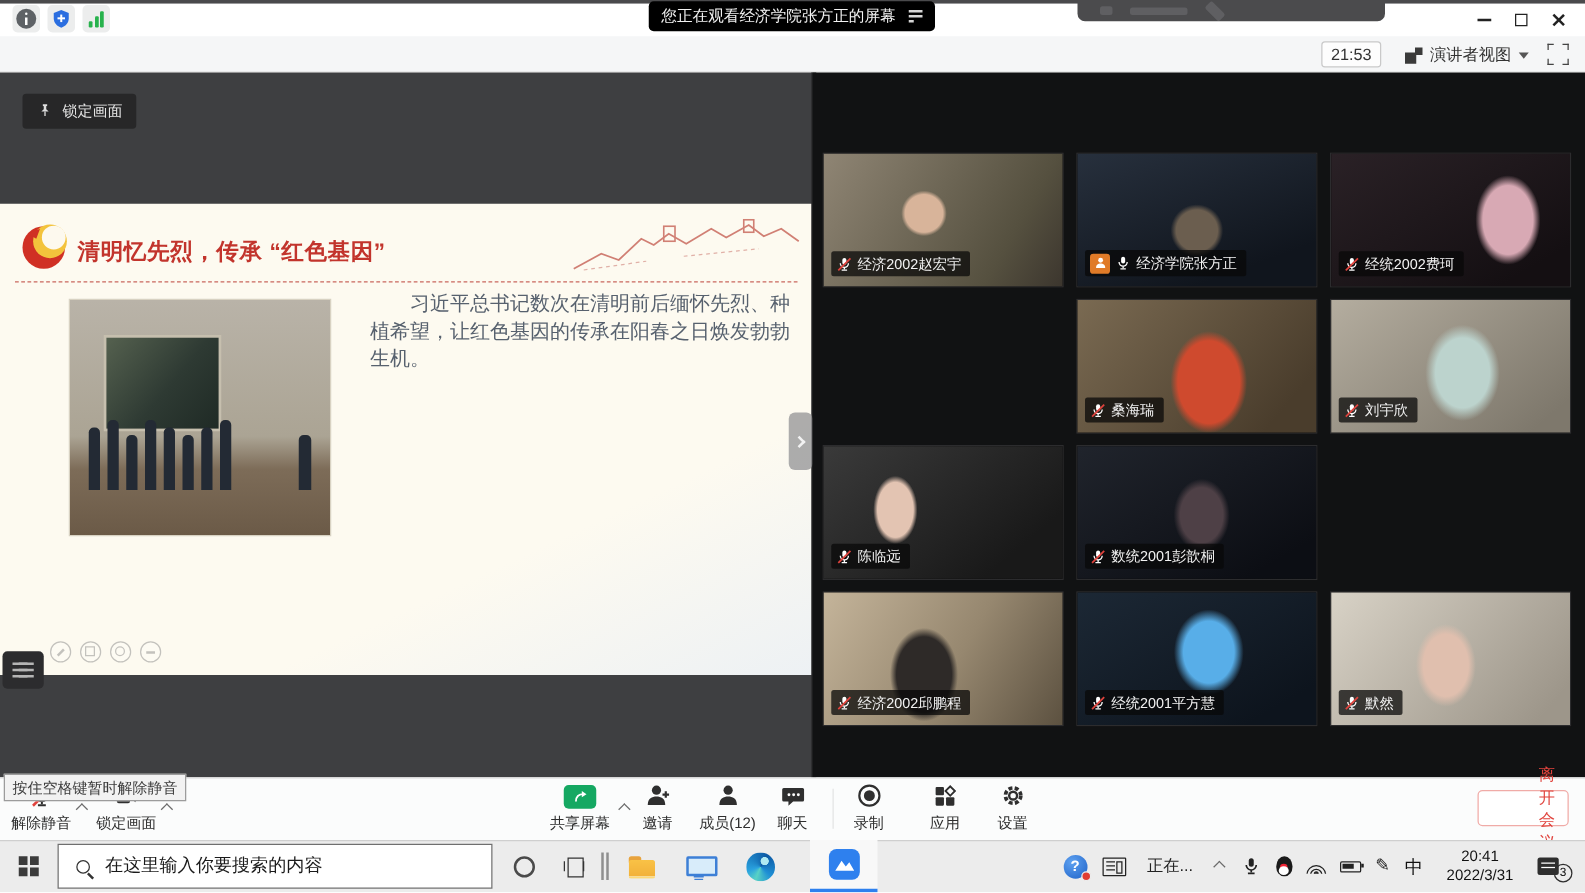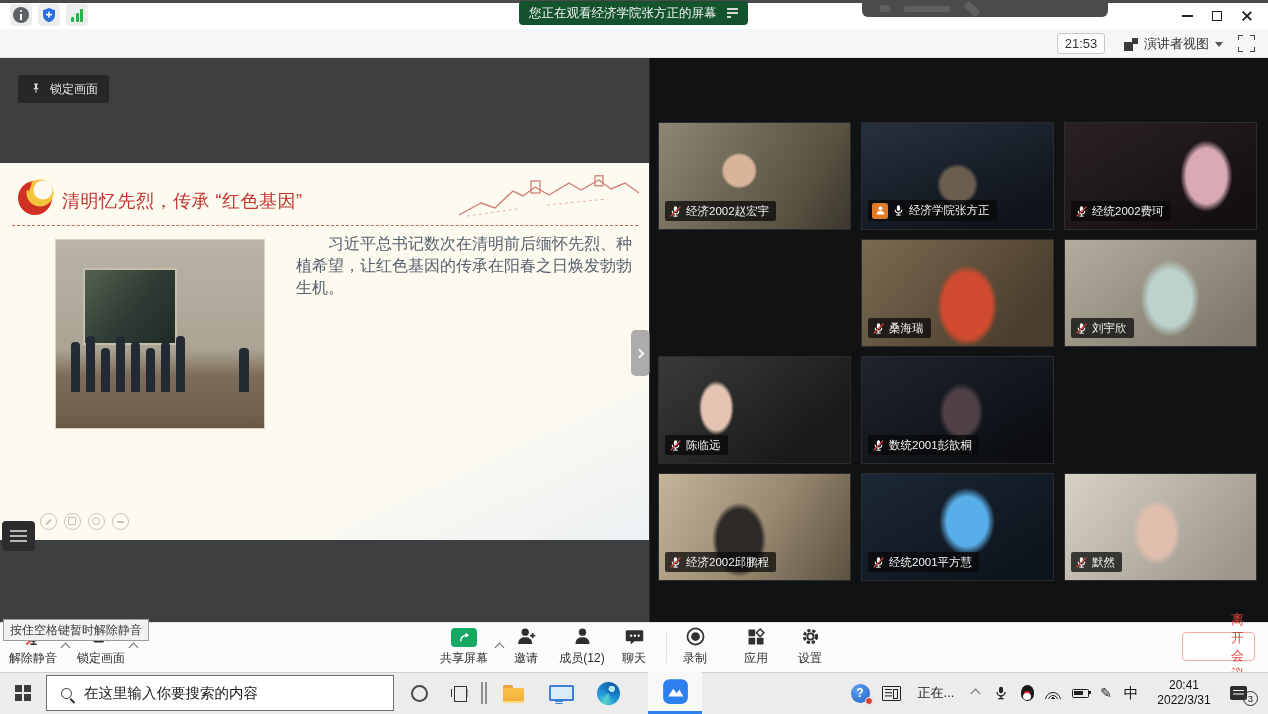--- a/index.html
+++ b/index.html
@@ -4,21 +4,21 @@
 <style>
   * { margin:0; padding:0; box-sizing:border-box; }
   html,body { width:1268px; height:714px; overflow:hidden; }
   body { font-family:"Liberation Sans","DejaVu Sans",sans-serif; }
   .app { position:relative; width:1268px; height:714px; background:#fff; overflow:hidden; }
   .abs { position:absolute; }
 
   
   .topline { left:0; top:0; width:1268px; height:3px; background:#4a4a4c; }
   .titlebar { left:0; top:3px; width:1268px; height:26px; background:#ffffff; }
-  .banner { left:519px; top:1px; height:24px; background:#14532d; border-radius:4px;
+  .banner { left:519px; top:1px; height:24px; background:#000000; border-radius:4px;
             display:flex; align-items:center; gap:10px; padding:0 10px; color:#f2f2f2; font-size:12.5px; }
   .banner-menu { display:flex; flex-direction:column; gap:2.5px; cursor:pointer; }
   .banner-menu i { width:11px; height:1.6px; background:#d6d6d6; display:block; }
   .banner-menu b { width:4px; height:1.6px; background:#d6d6d6; display:block; }
   .float-partial { left:862px; top:0; width:246px; height:17px; background:#4b4b4d; border-radius:0 0 6px 6px;
                    display:flex; align-items:center; gap:14px; padding:0 18px; }
   .float-partial span { display:block; background:#5f5f62; border-radius:2px; }
   .fp1 { width:10px; height:7px; } .fp2 { width:46px; height:6px; } .fp3 { width:16px; height:8px; transform:rotate(45deg); background:#6a6a6e; }
   .winctl { right:6px; top:3px; height:26px; display:flex; position:absolute; }
   .winctl > span { width:30px; height:26px; display:flex; align-items:center; justify-content:center; cursor:pointer; position:relative; }
@@ -56,21 +56,21 @@
   
   .share-panel { left:0; top:58px; width:650px; height:564px; background:#3e3f41; }
   .video-panel { left:650px; top:58px; width:618px; height:564px; background:#111213; }
   .panel-div { left:649px; top:58px; width:4px; height:564px; background:#2b2b2d; }
 
   .lockbtn { left:18px; top:75px; height:28px; background:rgba(20,20,20,.55); border-radius:3px;
              display:flex; align-items:center; gap:7px; padding:0 11px; color:#e6e6e6; font-size:12px; cursor:pointer; }
 
   
   .slide { left:0; top:163px; width:650px; height:377px; background:linear-gradient(155deg,#fdfaf0 70%,#edf1f4 100%); overflow:hidden; }
-  .slide-title { position:absolute; left:62px; top:26px; font-size:18px; font-weight:normal; color:#c2342c; letter-spacing:.5px; }
+  .slide-title { position:absolute; left:62px; top:26px; font-size:18px; font-weight:bold; color:#c2342c; letter-spacing:.5px; }
   .dashline { position:absolute; left:12px; top:62px; width:626px; border-top:1.6px dashed #c9675d; }
   .emblem { position:absolute; left:16px; top:14px; }
   .wallart { position:absolute; right:8px; top:12px; opacity:.85; }
   .photo { position:absolute; left:55px; top:76px; width:210px; height:190px; border:1px solid #d8d2c2;
            background:linear-gradient(#b9b3a8 0%,#aba494 58%,#7d6c58 72%,#6b5a47 100%); overflow:hidden; }
   .mural { position:absolute; left:13%; top:15%; width:45%; height:41%; border:2px solid #c6bfae;
            background:linear-gradient(130deg,#55614f,#2e3a33 55%,#1f2a25); }
   .figures { position:absolute; left:7%; right:7%; bottom:19%; height:34%; display:flex; align-items:flex-end; gap:6px; }
   .figures span { width:9px; height:78%; background:#232a34; border-radius:4px 4px 0 0; display:block; }
   .figures span:nth-child(2n){ height:88%; } .figures span:nth-child(3n){ height:70%; }

